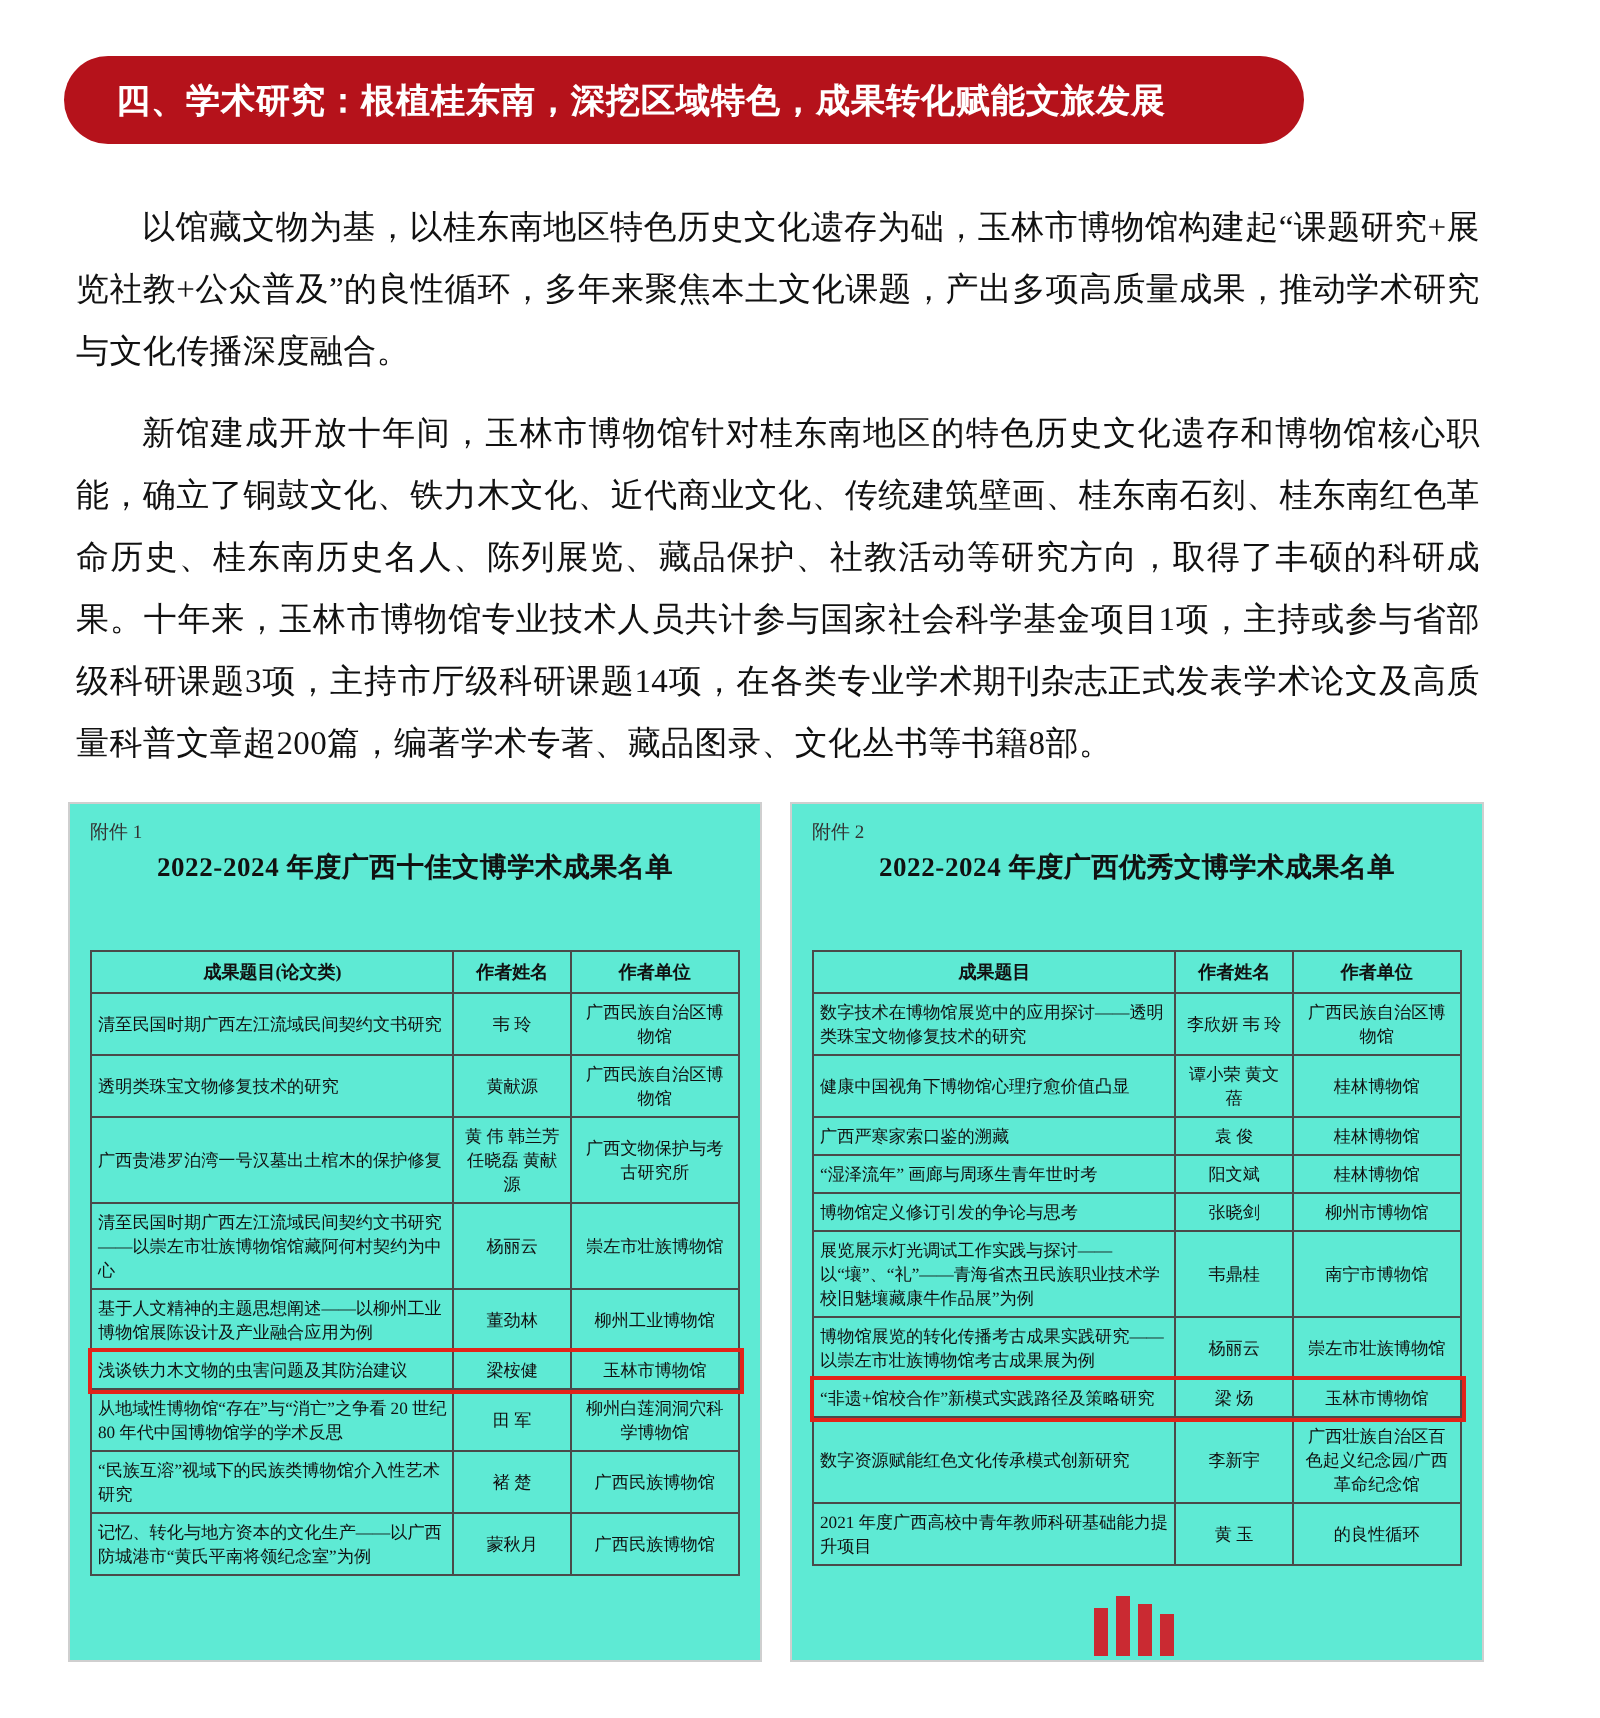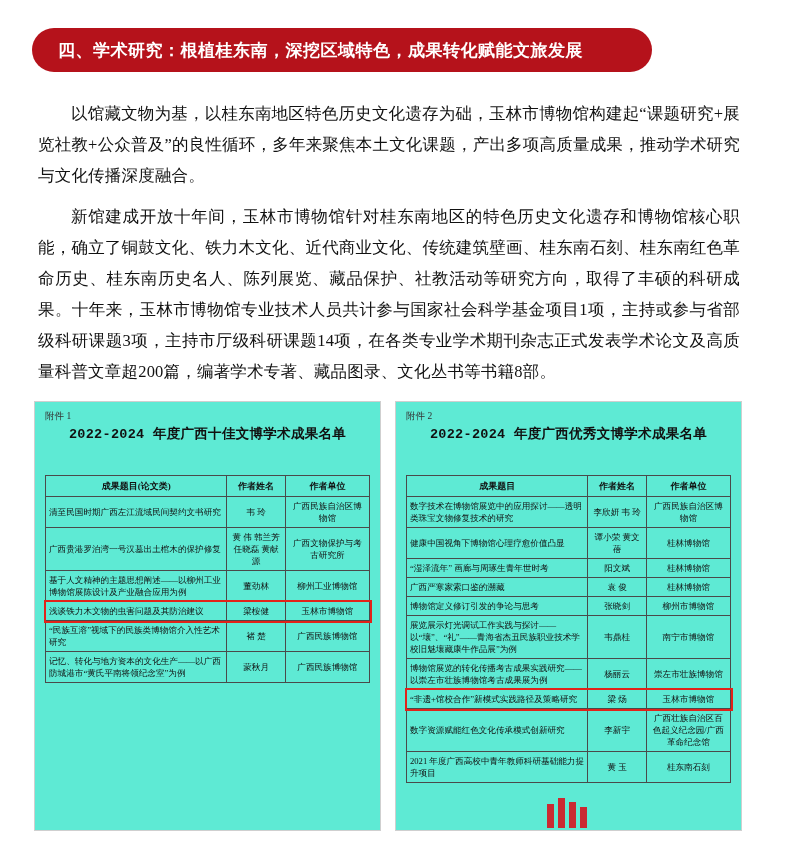--- a/index.html
+++ b/index.html
@@ -84,21 +84,21 @@
   .attach-label {
     font-size: 9.5px;
     color: #333;
     font-family: "Liberation Serif", serif;
     margin-bottom: 2px;
   }
   .panel-title {
     text-align: center;
     font-size: 13.5px;
     font-weight: bold;
-    font-family: Liberation Mono, monospace;
+    font-family: Liberation Serif, serif;
     color: #111;
     margin: 2px 0 8px 0;
     letter-spacing: 0.3px;
   }
   table.doc-table {
     border-collapse: collapse;
     width: 100%;
     table-layout: fixed;
     font-family: "Liberation Serif", serif;
     margin-top: 32px;
@@ -180,33 +180,48 @@
             <th>作者单位</th>
           </tr>
         </thead>
         <tbody id="tbody-1">
             <tr>
               <td class="c-title">清至民国时期广西左江流域民间契约文书研究</td>
               <td class="c-author">韦 玲</td>
               <td class="c-unit">广西民族自治区博物馆</td>
             </tr>
             <tr>
+              <td class="c-title">透明类珠宝文物修复技术的研究</td>
+              <td class="c-author">黄献源</td>
+              <td class="c-unit">广西民族自治区博物馆</td>
+            </tr>
+            <tr>
               <td class="c-title">广西贵港罗泊湾一号汉墓出土棺木的保护修复</td>
               <td class="c-author">黄 伟 韩兰芳 任晓磊 黄献源</td>
               <td class="c-unit">广西文物保护与考古研究所</td>
+            </tr>
+            <tr>
+              <td class="c-title">清至民国时期广西左江流域民间契约文书研究——以崇左市壮族博物馆馆藏阿何村契约为中心</td>
+              <td class="c-author">杨丽云</td>
+              <td class="c-unit">崇左市壮族博物馆</td>
             </tr>
             <tr>
               <td class="c-title">基于人文精神的主题思想阐述——以柳州工业博物馆展陈设计及产业融合应用为例</td>
               <td class="c-author">董劲林</td>
               <td class="c-unit">柳州工业博物馆</td>
             </tr>
             <tr class="highlight">
               <td class="c-title">浅谈铁力木文物的虫害问题及其防治建议</td>
               <td class="c-author">梁桉健</td>
               <td class="c-unit">玉林市博物馆</td>
+            </tr>
+            <tr>
+              <td class="c-title">从地域性博物馆“存在”与“消亡”之争看 20 世纪 80 年代中国博物馆学的学术反思</td>
+              <td class="c-author">田 军</td>
+              <td class="c-unit">柳州白莲洞洞穴科学博物馆</td>
             </tr>
             <tr>
               <td class="c-title">“民族互溶”视域下的民族类博物馆介入性艺术研究</td>
               <td class="c-author">褚 楚</td>
               <td class="c-unit">广西民族博物馆</td>
             </tr>
             <tr>
               <td class="c-title">记忆、转化与地方资本的文化生产——以广西防城港市“黄氏平南将领纪念室”为例</td>
               <td class="c-author">蒙秋月</td>
               <td class="c-unit">广西民族博物馆</td>
@@ -236,27 +251,27 @@
               <td class="c-title">数字技术在博物馆展览中的应用探讨——透明类珠宝文物修复技术的研究</td>
               <td class="c-author">李欣妍 韦 玲</td>
               <td class="c-unit">广西民族自治区博物馆</td>
             </tr>
             <tr>
               <td class="c-title">健康中国视角下博物馆心理疗愈价值凸显</td>
               <td class="c-author">谭小荣 黄文蓓</td>
               <td class="c-unit">桂林博物馆</td>
             </tr>
             <tr>
+              <td class="c-title">广西严寒家索口鉴的溯藏</td>
+              <td class="c-author">袁 俊</td>
+              <td class="c-unit">桂林博物馆</td>
+            </tr>
+            <tr>
               <td class="c-title">“湿泽流年” 画廊与周琢生青年世时考</td>
               <td class="c-author">阳文斌</td>
-              <td class="c-unit">桂林博物馆</td>
-            </tr>
-            <tr>
-              <td class="c-title">广西严寒家索口鉴的溯藏</td>
-              <td class="c-author">袁 俊</td>
               <td class="c-unit">桂林博物馆</td>
             </tr>
             <tr>
               <td class="c-title">博物馆定义修订引发的争论与思考</td>
               <td class="c-author">张晓剑</td>
               <td class="c-unit">柳州市博物馆</td>
             </tr>
             <tr>
               <td class="c-title">展览展示灯光调试工作实践与探讨——以“壤”、“礼”——青海省杰丑民族职业技术学校旧魅壤藏康牛作品展”为例</td>
               <td class="c-author">韦鼎桂</td>
@@ -273,21 +288,21 @@
               <td class="c-unit">玉林市博物馆</td>
             </tr>
             <tr>
               <td class="c-title">数字资源赋能红色文化传承模式创新研究</td>
               <td class="c-author">李新宇</td>
               <td class="c-unit">广西壮族自治区百色起义纪念园/广西革命纪念馆</td>
             </tr>
             <tr>
               <td class="c-title">2021 年度广西高校中青年教师科研基础能力提升项目</td>
               <td class="c-author">黄 玉</td>
-              <td class="c-unit">桂东南石刻</td>
+              <td class="c-unit">的良性循环</td>
             </tr>
           </tbody>
       </table>
       <div class="seal">
         <div class="s-bar" style="left:2px;  top:6px;  width:7px;  height:24px;"></div>
         <div class="s-bar" style="left:13px; top:0px;  width:7px;  height:30px;"></div>
         <div class="s-bar" style="left:24px; top:4px;  width:7px;  height:26px;"></div>
         <div class="s-bar" style="left:35px; top:9px;  width:7px;  height:21px;"></div>
       </div>
     </div>

